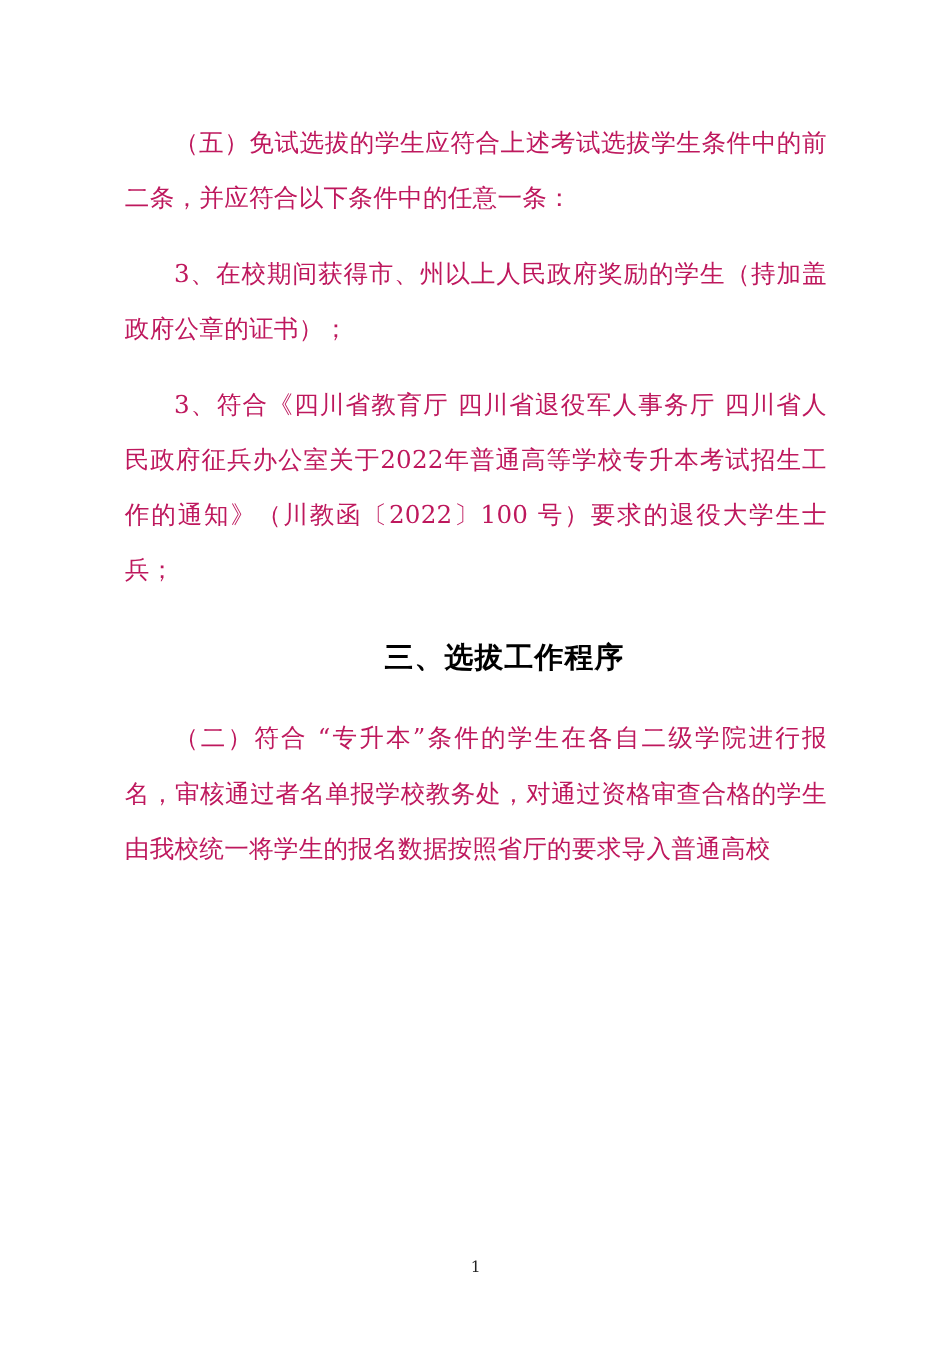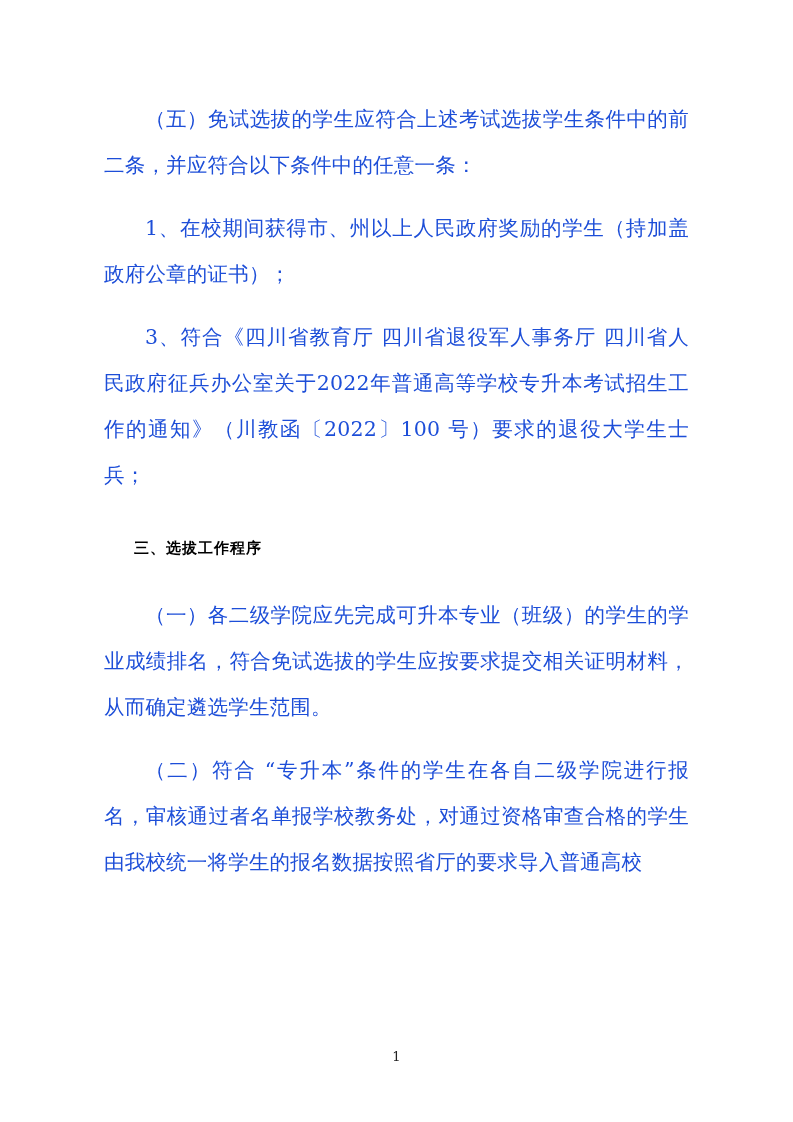--- a/index.html
+++ b/index.html
@@ -27,59 +27,59 @@
   }
   p.para {
     margin: 0 0 17px 0;
     font-size: 20.5px;
     line-height: 46px;
     text-align: justify;
     text-justify: inter-ideograph;
     text-indent: 2em;
     letter-spacing: 0.2px;
     font-family: "DejaVu Serif", "Liberation Serif", serif;
-    color: #1d4ed8;
+    color: #be185d;
   }
   h2.section-heading {
     margin: 28px 0 22px 0;
-    font-size: 15px;
+    font-size: 24px;
     line-height: 44px;
     text-indent: 2em;
     font-weight: bold;
     font-family: "DejaVu Sans", "Liberation Sans", sans-serif;
     letter-spacing: 1px;
     color: #000000;
+    text-align: center;
   }
   .page-number {
     position: absolute;
     bottom: 58px;
     left: 0;
     width: 793px;
     text-align: center;
     font-size: 13px;
     font-family: "DejaVu Serif", "Liberation Serif", serif;
     color: #222222;
   }
 </style>
 </head>
 <body>
 
 <div class="page">
   <div class="doc-body">
 
     <p class="para">（五）免试选拔的学生应符合上述考试选拔学生条件中的前二条，并应符合以下条件中的任意一条：</p>
 
-    <p class="para">1、在校期间获得市、州以上人民政府奖励的学生（持加盖政府公章的证书）；</p>
+    <p class="para">3、在校期间获得市、州以上人民政府奖励的学生（持加盖政府公章的证书）；</p>
 
 
     <p class="para">3、符合《四川省教育厅 四川省退役军人事务厅 四川省人民政府征兵办公室关于2022年普通高等学校专升本考试招生工作的通知》（川教函〔2022〕100 号）要求的退役大学生士兵；</p>
 
 
     <h2 class="section-heading">三、选拔工作程序</h2>
 
-    <p class="para">（一）各二级学院应先完成可升本专业（班级）的学生的学业成绩排名，符合免试选拔的学生应按要求提交相关证明材料，从而确定遴选学生范围。</p>
 
     <p class="para">（二）符合 “专升本”条件的学生在各自二级学院进行报名，审核通过者名单报学校教务处，对通过资格审查合格的学生由我校统一将学生的报名数据按照省厅的要求导入普通高校</p>
 
   </div>
 
   <div class="page-number">1</div>
 </div>
 
 </body></html>

